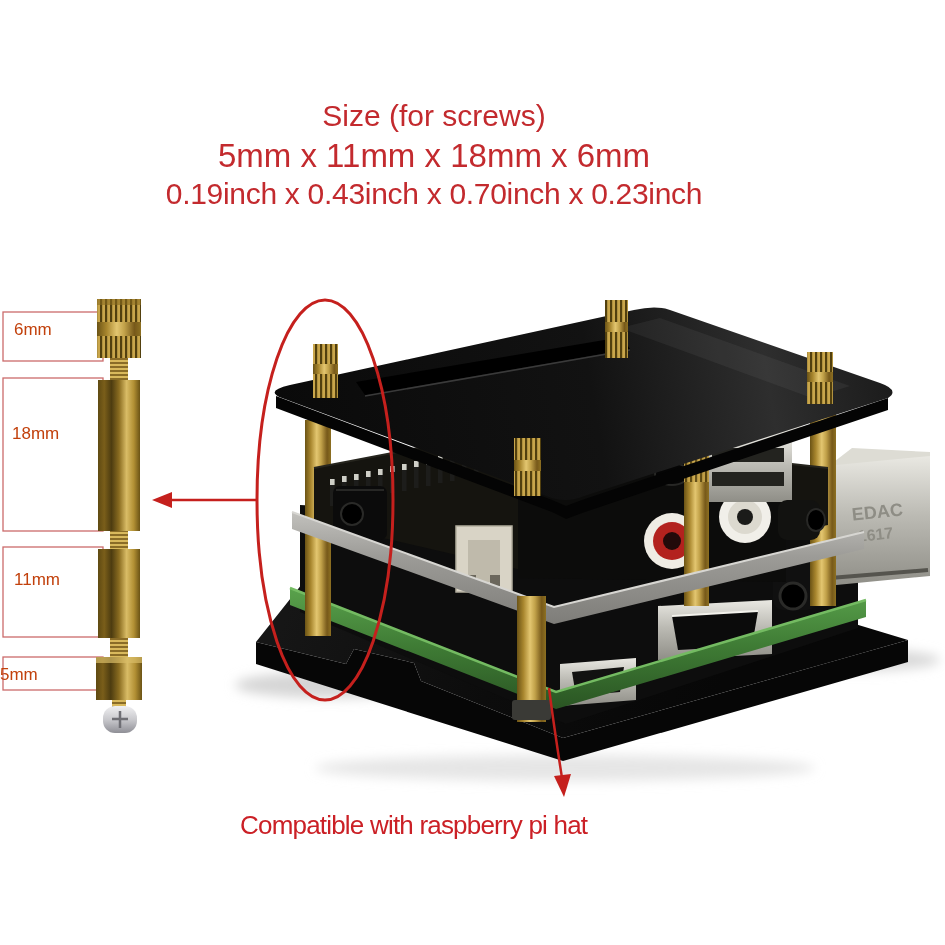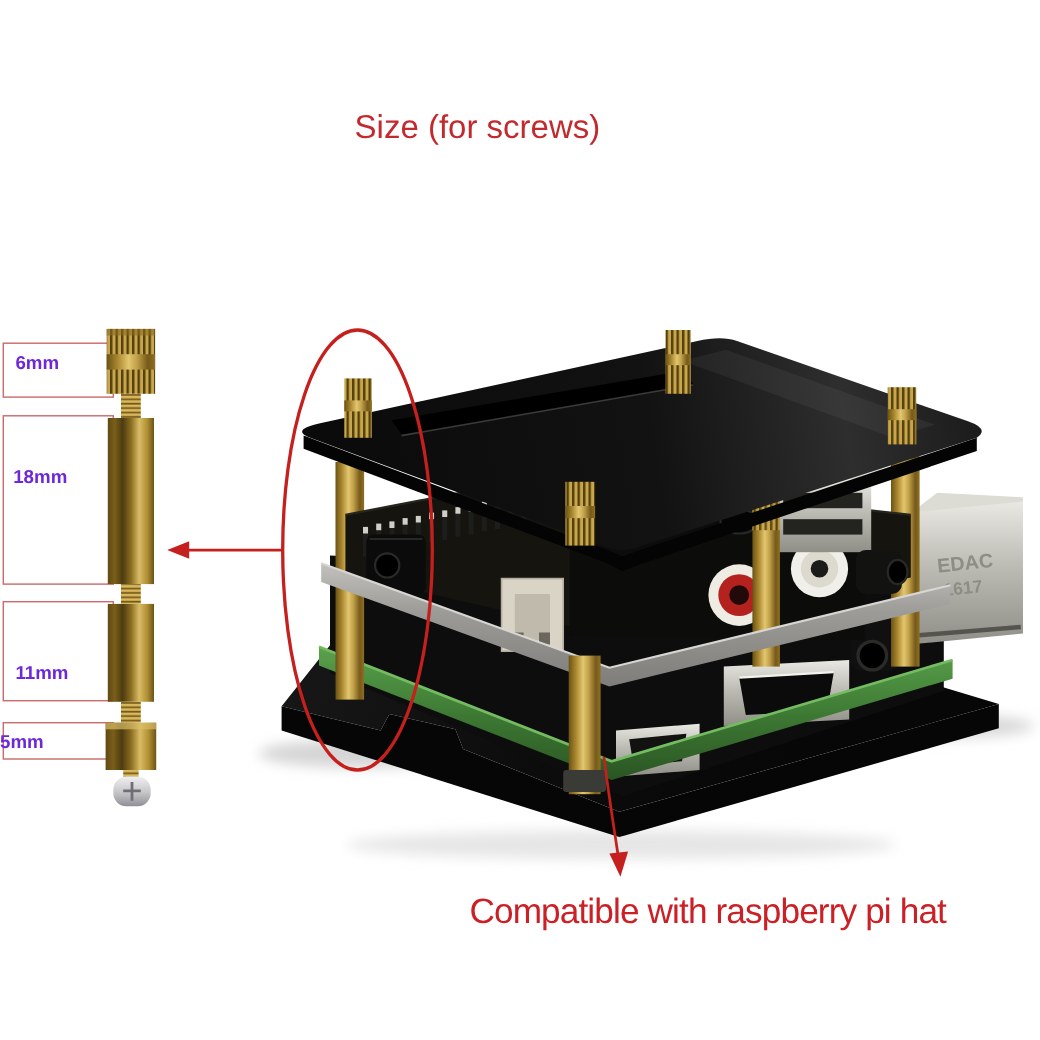--- a/index.html
+++ b/index.html
@@ -2,36 +2,38 @@
 <html><head>
 <meta charset="utf-8">
 <style>
   html,body{margin:0;padding:0;background:#ffffff;}
   .stage{position:relative;width:945px;height:945px;background:#ffffff;overflow:hidden;
          font-family:"Liberation Sans",sans-serif;}
   .title-block{position:absolute;top:96px;left:0;width:868px;text-align:center;color:#c32a2e;}
   .title-line1{font-size:30px;line-height:40px;}
   .title-line2{font-size:33px;line-height:39px;}
   .title-line3{font-size:30px;line-height:38px;letter-spacing:-0.3px;}
-  .caption{position:absolute;top:810px;left:240px;width:620px;text-align:right;
-           font-size:32px;letter-spacing:-0.8px;color:#cb2026;}
-  .dim-label{position:absolute;font-weight:bold;font-size:17px;color:#6d28d9;}
+  .caption{position:absolute;top:810px;left:240px;width:620px;text-align:left;
+           font-size:26px;letter-spacing:-0.8px;color:#cb2026;}
+  .dim-label{position:absolute;font-weight:normal;font-size:17px;color:#c2410c;}
   .dim-6mm{left:14px;top:320px;}
   .dim-18mm{left:12px;top:424px;}
-  .dim-11mm{left:14px;top:570px;margin-top:32px;}
+  .dim-11mm{left:14px;top:570px;}
   .dim-5mm{left:0;top:665px;}
   svg{position:absolute;left:0;top:0;}
 </style>
 </head>
 <body>
 
 <div class="stage">
 
   <div class="title-block">
     <div class="title-line1">Size (for screws)</div>
+    <div class="title-line2">5mm x 11mm x 18mm x 6mm</div>
+    <div class="title-line3">0.19inch x 0.43inch x 0.70inch x 0.23inch</div>
   </div>
 
   <svg width="945" height="945" viewBox="0 0 945 945">
     <defs>
       <linearGradient id="brassV" x1="0" y1="0" x2="1" y2="0">
         <stop offset="0" stop-color="#6b5315"></stop>
           <stop offset="0.22" stop-color="#a8862e"></stop>
         <stop offset="0.45" stop-color="#e3c670"></stop>
           <stop offset="0.62" stop-color="#c2a24a"></stop>
         <stop offset="0.85" stop-color="#77591a"></stop>

